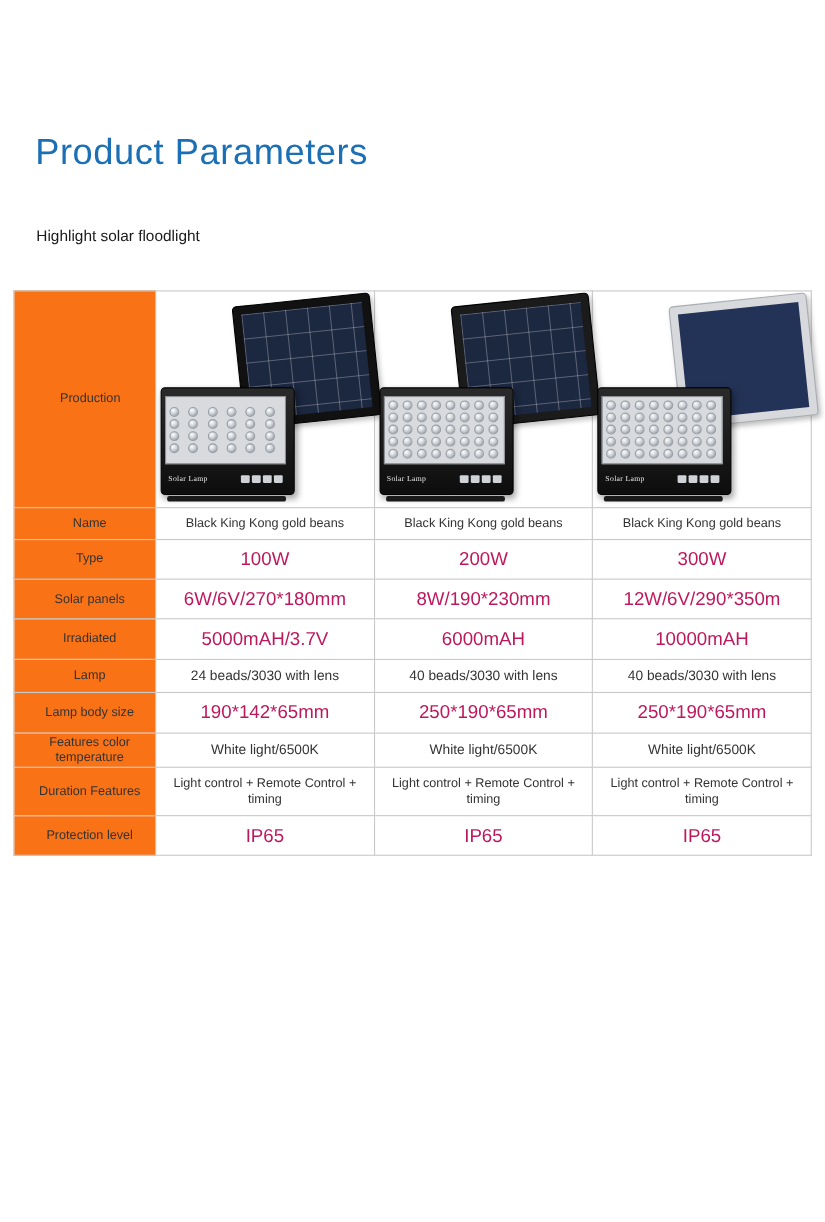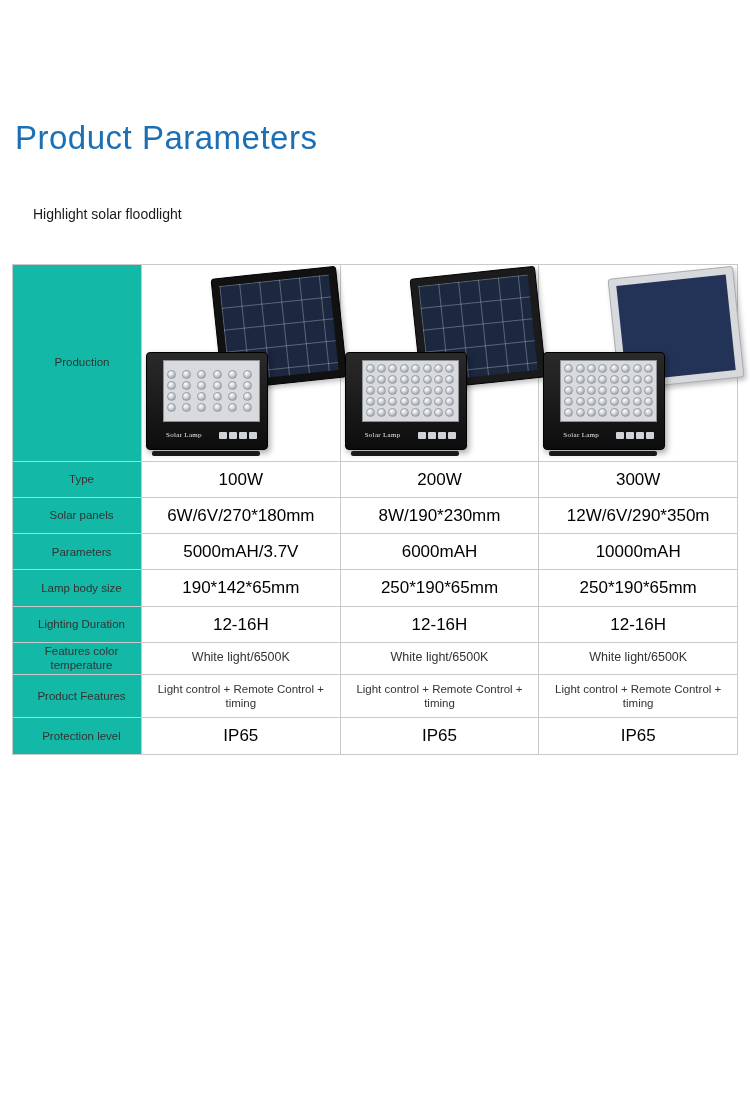--- a/index.html
+++ b/index.html
@@ -18,21 +18,21 @@
     width: 750px;
     position: relative;
     box-sizing: border-box;
   }
   .title {
     color: #1b6fb5;
     font-size: 33px;
     font-weight: normal;
     letter-spacing: 0.5px;
     margin: 0;
-    padding: 118px 0 0 15px;
+    padding: 118px 0 0 32px;
     line-height: 1.2;
   }
   .subtitle {
     font-size: 14px;
     color: #1a1a1a;
     margin: 0;
     padding: 48px 0 0 33px;
     font-weight: normal;
   }
   .table-wrap {
@@ -42,38 +42,38 @@
     border-collapse: collapse;
     width: 726px;
     table-layout: fixed;
   }
   table.spec td {
     border: 1px solid #c9c9c9;
     vertical-align: middle;
     text-align: center;
   }
   td.label {
-    background: #14b8a6;
+    background: #f97316;
     width: 118px;
     text-align: left;
     padding-left: 10px;
     font-size: 11.5px;
     color: #333;
     line-height: 1.25;
   }
   td.val {
     background: #ffffff;
     font-size: 11.5px;
     color: #333;
     padding: 7px 6px;
     line-height: 1.25;
   }
   td.val.big {
     font-size: 17px;
-    color: #000000;
+    color: #be185d;
   }
   td.val.med {
     font-size: 12.5px;
   }
   tr.photos td {
     height: 196px;
     padding: 0;
   }
   tr.photos td.label {
     vertical-align: middle;
@@ -115,21 +115,21 @@
     position: absolute;
     left: 4px;
     bottom: 8px;
     width: 122px;
     height: 98px;
     background: linear-gradient(#2a2a2a, #0d0d0d);
     border: 1px solid #000;
     border-radius: 4px;
     box-shadow: 2px 3px 6px rgba(0,0,0,0.35);
     box-sizing: border-box;
-    padding: 7px 7px 0 16px;
+    padding: 7px 7px 0 3px;
   }
   .lamp .face {
     width: 100%;
     height: 62px;
     background: #d8dade;
     border: 1px solid #8d9196;
     box-sizing: border-box;
     display: grid;
     gap: 2px;
     padding: 3px;
@@ -355,57 +355,63 @@
                       <i></i>
                       <i></i>
                     </span>
                   </div>
                 </div>
                 <div class="bracket"></div>
               </div>
             </td>
           </tr>
           <tr>
+            <td class="label">Name</td>
+            <td class="val">Black King Kong gold beans</td>
+            <td class="val">Black King Kong gold beans</td>
+            <td class="val">Black King Kong gold beans</td>
+          </tr>
+          <tr>
             <td class="label">Type</td>
             <td class="val big">100W</td>
             <td class="val big">200W</td>
             <td class="val big">300W</td>
           </tr>
           <tr>
             <td class="label">Solar panels</td>
             <td class="val big">6W/6V/270*180mm</td>
             <td class="val big">8W/190*230mm</td>
             <td class="val big">12W/6V/290*350m</td>
           </tr>
           <tr>
-            <td class="label">Parameters</td>
+            <td class="label">Irradiated</td>
             <td class="val big">5000mAH/3.7V</td>
             <td class="val big">6000mAH</td>
             <td class="val big">10000mAH</td>
+          </tr>
+          <tr>
+            <td class="label">Lamp</td>
+            <td class="val med">24 beads/3030 with lens</td>
+            <td class="val med">40 beads/3030 with lens</td>
+            <td class="val med">40 beads/3030 with lens</td>
           </tr>
           <tr>
             <td class="label">Lamp body size</td>
             <td class="val big">190*142*65mm</td>
             <td class="val big">250*190*65mm</td>
             <td class="val big">250*190*65mm</td>
           </tr>
           <tr>
-            <td class="label">Lighting Duration</td>
-            <td class="val big">12-16H</td>
-            <td class="val big">12-16H</td>
-            <td class="val big">12-16H</td>
-          </tr>
-          <tr>
             <td class="label">Features color temperature</td>
             <td class="val med">White light/6500K</td>
             <td class="val med">White light/6500K</td>
             <td class="val med">White light/6500K</td>
           </tr>
           <tr>
-            <td class="label">Product Features</td>
+            <td class="label">Duration Features</td>
             <td class="val">Light control + Remote Control + timing</td>
             <td class="val">Light control + Remote Control + timing</td>
             <td class="val">Light control + Remote Control + timing</td>
           </tr>
           <tr>
             <td class="label">Protection level</td>
             <td class="val big">IP65</td>
             <td class="val big">IP65</td>
             <td class="val big">IP65</td>
           </tr>

